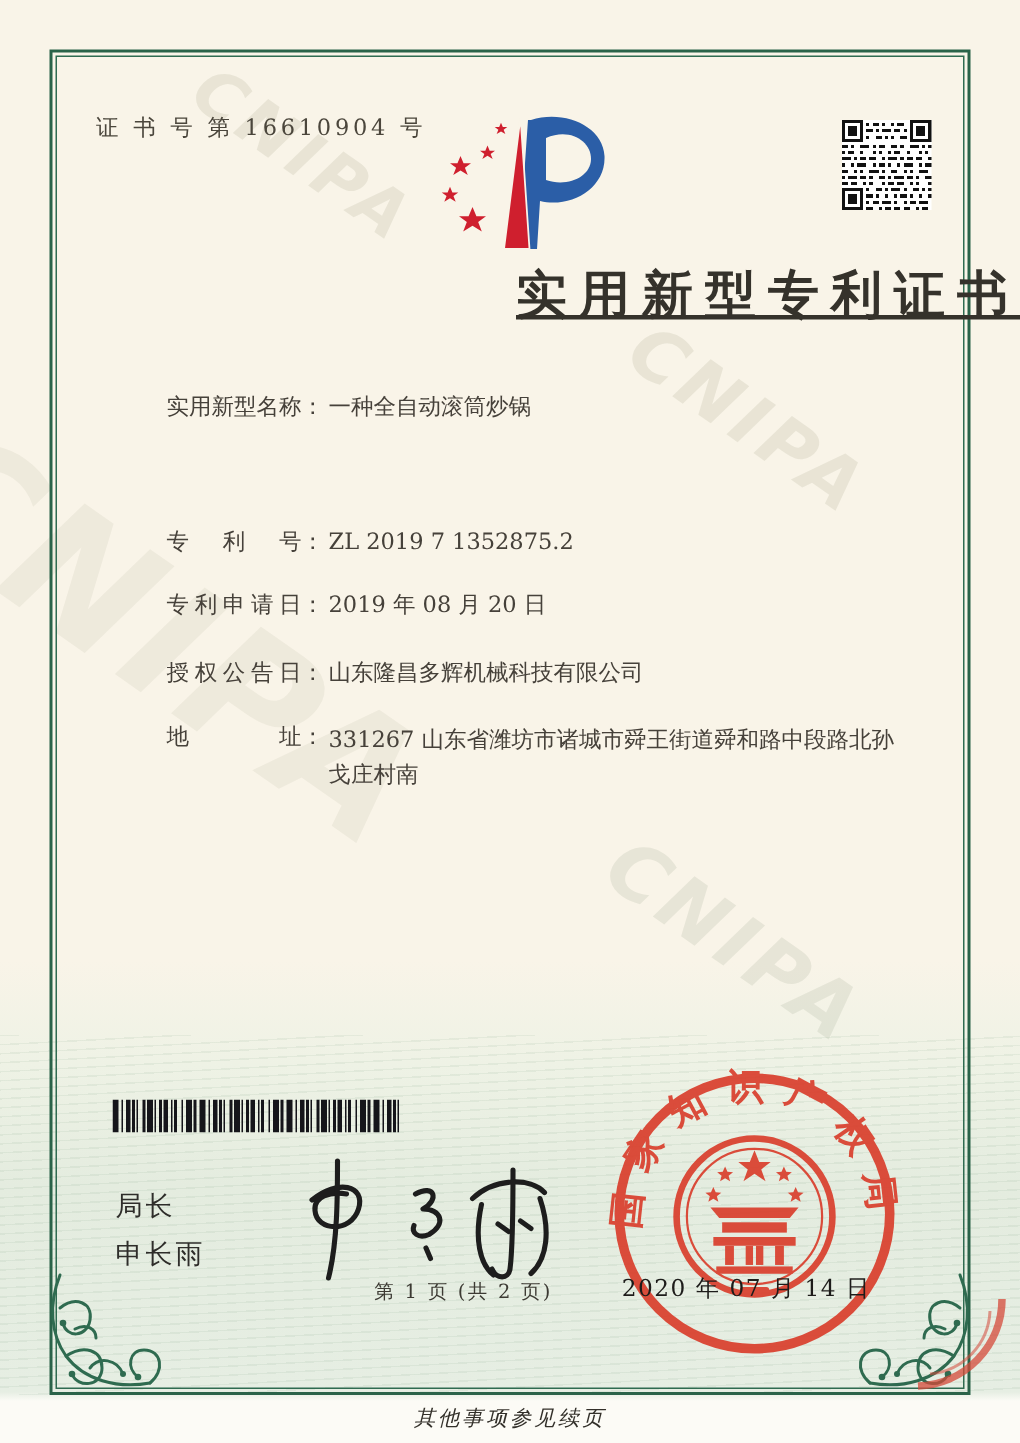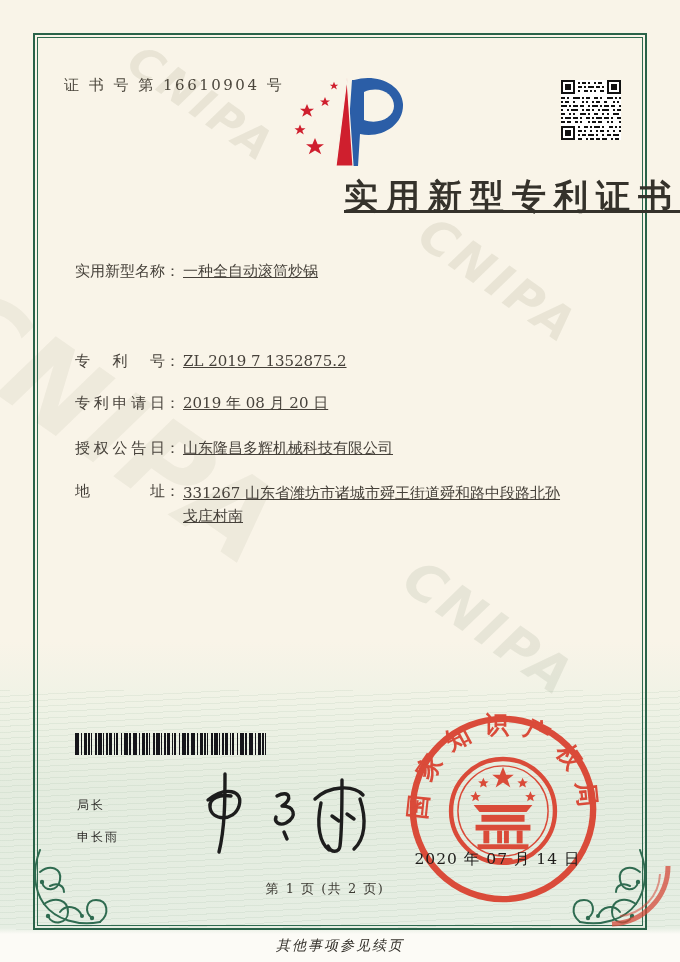--- a/index.html
+++ b/index.html
@@ -35,46 +35,46 @@
     position:absolute; left:64px; top:76px;
     font-size:15px; letter-spacing:2.5px; color:#4b463c;
   }
   .logo { position:absolute; left:276px; top:76px; width:130px; height:92px; }
   .qr { position:absolute; left:561px; top:80px; width:60px; height:60px; }
   .title {
     position:absolute; left:0; top:174px; width:680px; text-align:right;
     font-size:34px; font-weight:bold; letter-spacing:8px; color:#35322b;text-decoration:underline;
   }
   .frow { position:absolute; left:75px; font-size:15px; color:#46413a; }
-  .flabel { display:inline-block; width:90px; text-align:justify; text-align-last:justify; vertical-align:top; }
+  .flabel { display:inline-block; width:90px; text-align:justify; text-align-last:justify; vertical-align:top;margin-left:36px; }
   .fcolon { vertical-align:top; }
-  .fvalue { margin-left:3px; vertical-align:top;text-decoration:underline; }
+  .fvalue { margin-left:3px; vertical-align:top; }
   .fvalue.wrap { display:inline-block; width:392px; line-height:23px; }
   .grant-group2 { position:absolute; left:243px; top:0; white-space:nowrap; }
   .paras {
     position:absolute; left:57px; top:556px; width:568px;
     font-size:14.5px; line-height:22.6px; color:#4a443c;
     font-style:italic; text-align:justify;
   }
   .paras p { margin:0; text-indent:2.1em; }
   .barcode { position:absolute; left:75px; top:733px; width:193px; height:22px; }
   .signer {
     position:absolute; left:77px; top:789px;
     font-family:"DejaVu Sans","Liberation Sans",sans-serif;
-    font-size:12px; color:#2e2d2a; line-height:32px; letter-spacing:2px;
+    font-size:18px; color:#2e2d2a; line-height:32px; letter-spacing:2px;
   }
   .signature { position:absolute; left:180px; top:768px; width:208px; height:92px; }
   .seal { position:absolute; left:405px; top:711px; width:196px; height:196px; }
   .seal-date {
     position:absolute; left:405px; top:849px; width:185px; text-align:center;
     font-size:15.5px; color:#1d1c1a; letter-spacing:1px;
   }
   .page-footer {
-    position:absolute; left:0; top:880px; width:618px; text-align:center;
-    font-size:13px; letter-spacing:1.5px; color:#3c3a33;padding-left:16px;
+    position:absolute; left:0; top:852px; width:618px; text-align:center;
+    font-size:13px; letter-spacing:1.5px; color:#3c3a33;
   }
   .note {
     position:absolute; left:0; top:937px; width:680px; text-align:center;
     font-size:14px; font-style:italic; letter-spacing:2px; color:#33302a;
   }
   .corner { position:absolute; width:82px; height:118px; }
   .corner-left  { left:30px; top:812px; }
   .corner-right { left:568px; top:812px; transform:scaleX(-1); }
   .red-arc { position:absolute; left:604px; top:860px; width:70px; height:72px; }
 </style>

